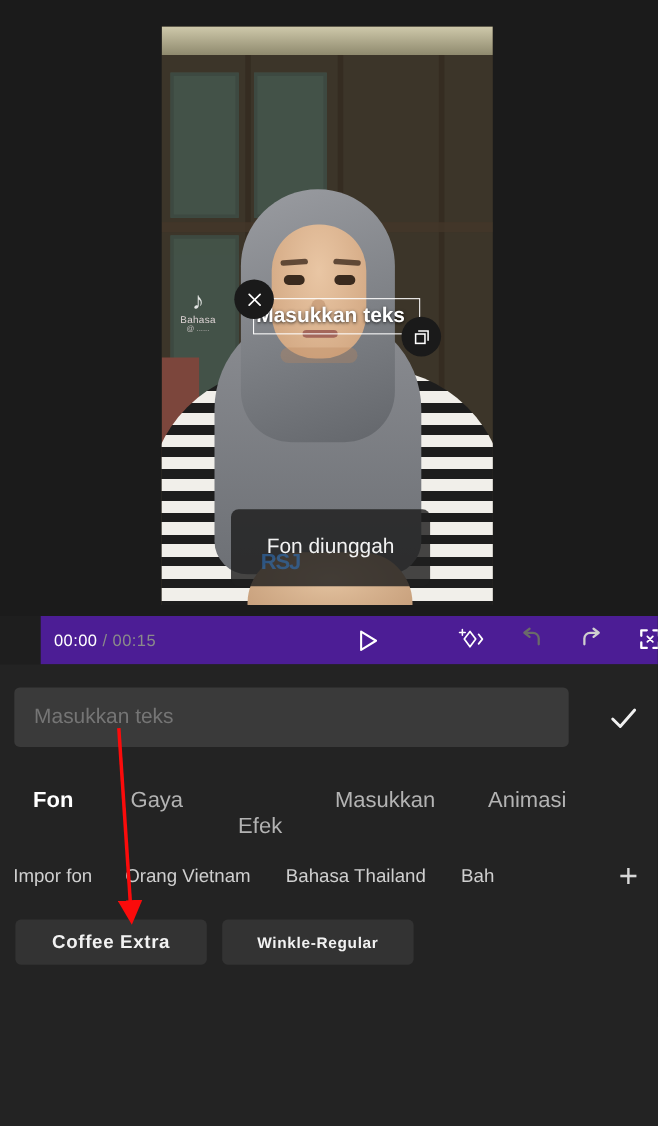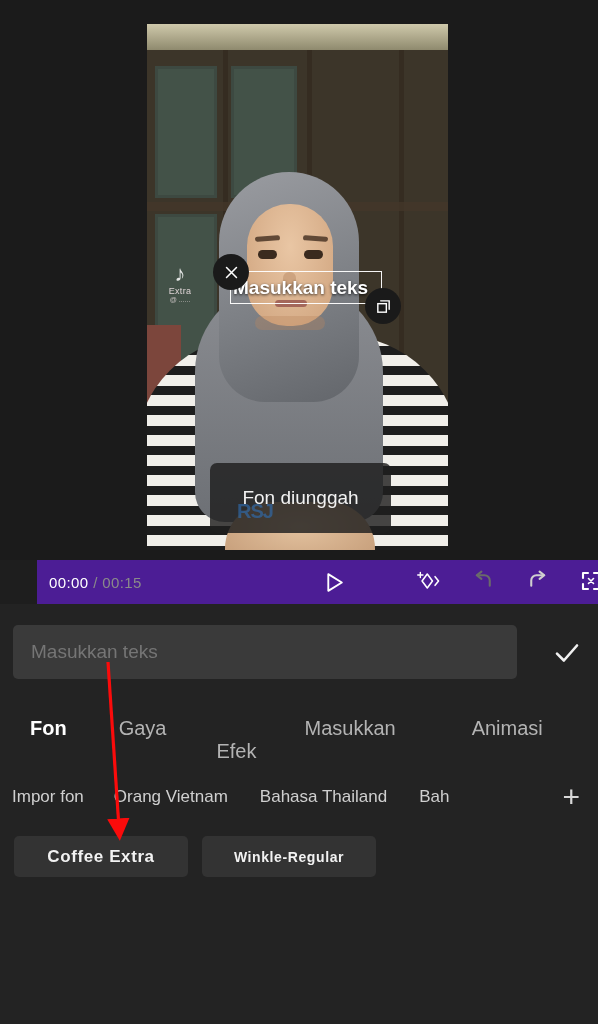--- a/index.html
+++ b/index.html
@@ -219,21 +219,21 @@
     display: flex; align-items: center; gap: 0;
   }
   .tab {
     font-size: 20px; color: #b3b3b3; white-space: nowrap;
   }
   .tab.active { color: #ffffff; font-weight: 700; }
   .tab.t0 { margin-left: 30px; }
   .tab.t1 { margin-left: 52px; }
   .tab.t2 { margin-left: 50px; margin-top: 47px; }
   .tab.t3 { margin-left: 48px; }
-  .tab.t4 { margin-left: 76px; }
+  .tab.t4 { margin-left: 48px; }
 
   .subtabs {
     position: absolute; left: 0; top: 172px; width: 598px; height: 42px;
     display: flex; align-items: center; overflow: hidden;
   }
   .subtab { font-size: 17px; color: #cfcfcf; white-space: nowrap; }
   .subtab.s0 { margin-left: 12px; }
   .subtab.s1 { margin-left: 30px; }
   .subtab.s2 { margin-left: 32px; }
   .subtab.s3 { margin-left: 32px; }
@@ -295,21 +295,21 @@
       <div class="brow r"></div>
       <div class="eye l"></div>
       <div class="eye r"></div>
       <div class="nose"></div>
       <div class="mouth"></div>
       <div class="chin-shadow"></div>
       <div class="hands"></div>
 
       <div class="tiktok-wm">
         <div class="note">♪</div>
-        <div class="brand">Extra</div>
+        <div class="brand">Bahasa</div>
         <div class="user">@ ......</div>
       </div>
     </div>
 
     <div class="text-overlay">
       <div class="txt">Masukkan teks</div>
       <div class="handle close">
         <svg width="17" height="17" viewBox="0 0 24 24" aria-hidden="true">
           <path d="M5 5 L19 19 M19 5 L5 19" stroke="#ffffff" stroke-width="2.2" stroke-linecap="round" fill="none"></path>
         </svg>

